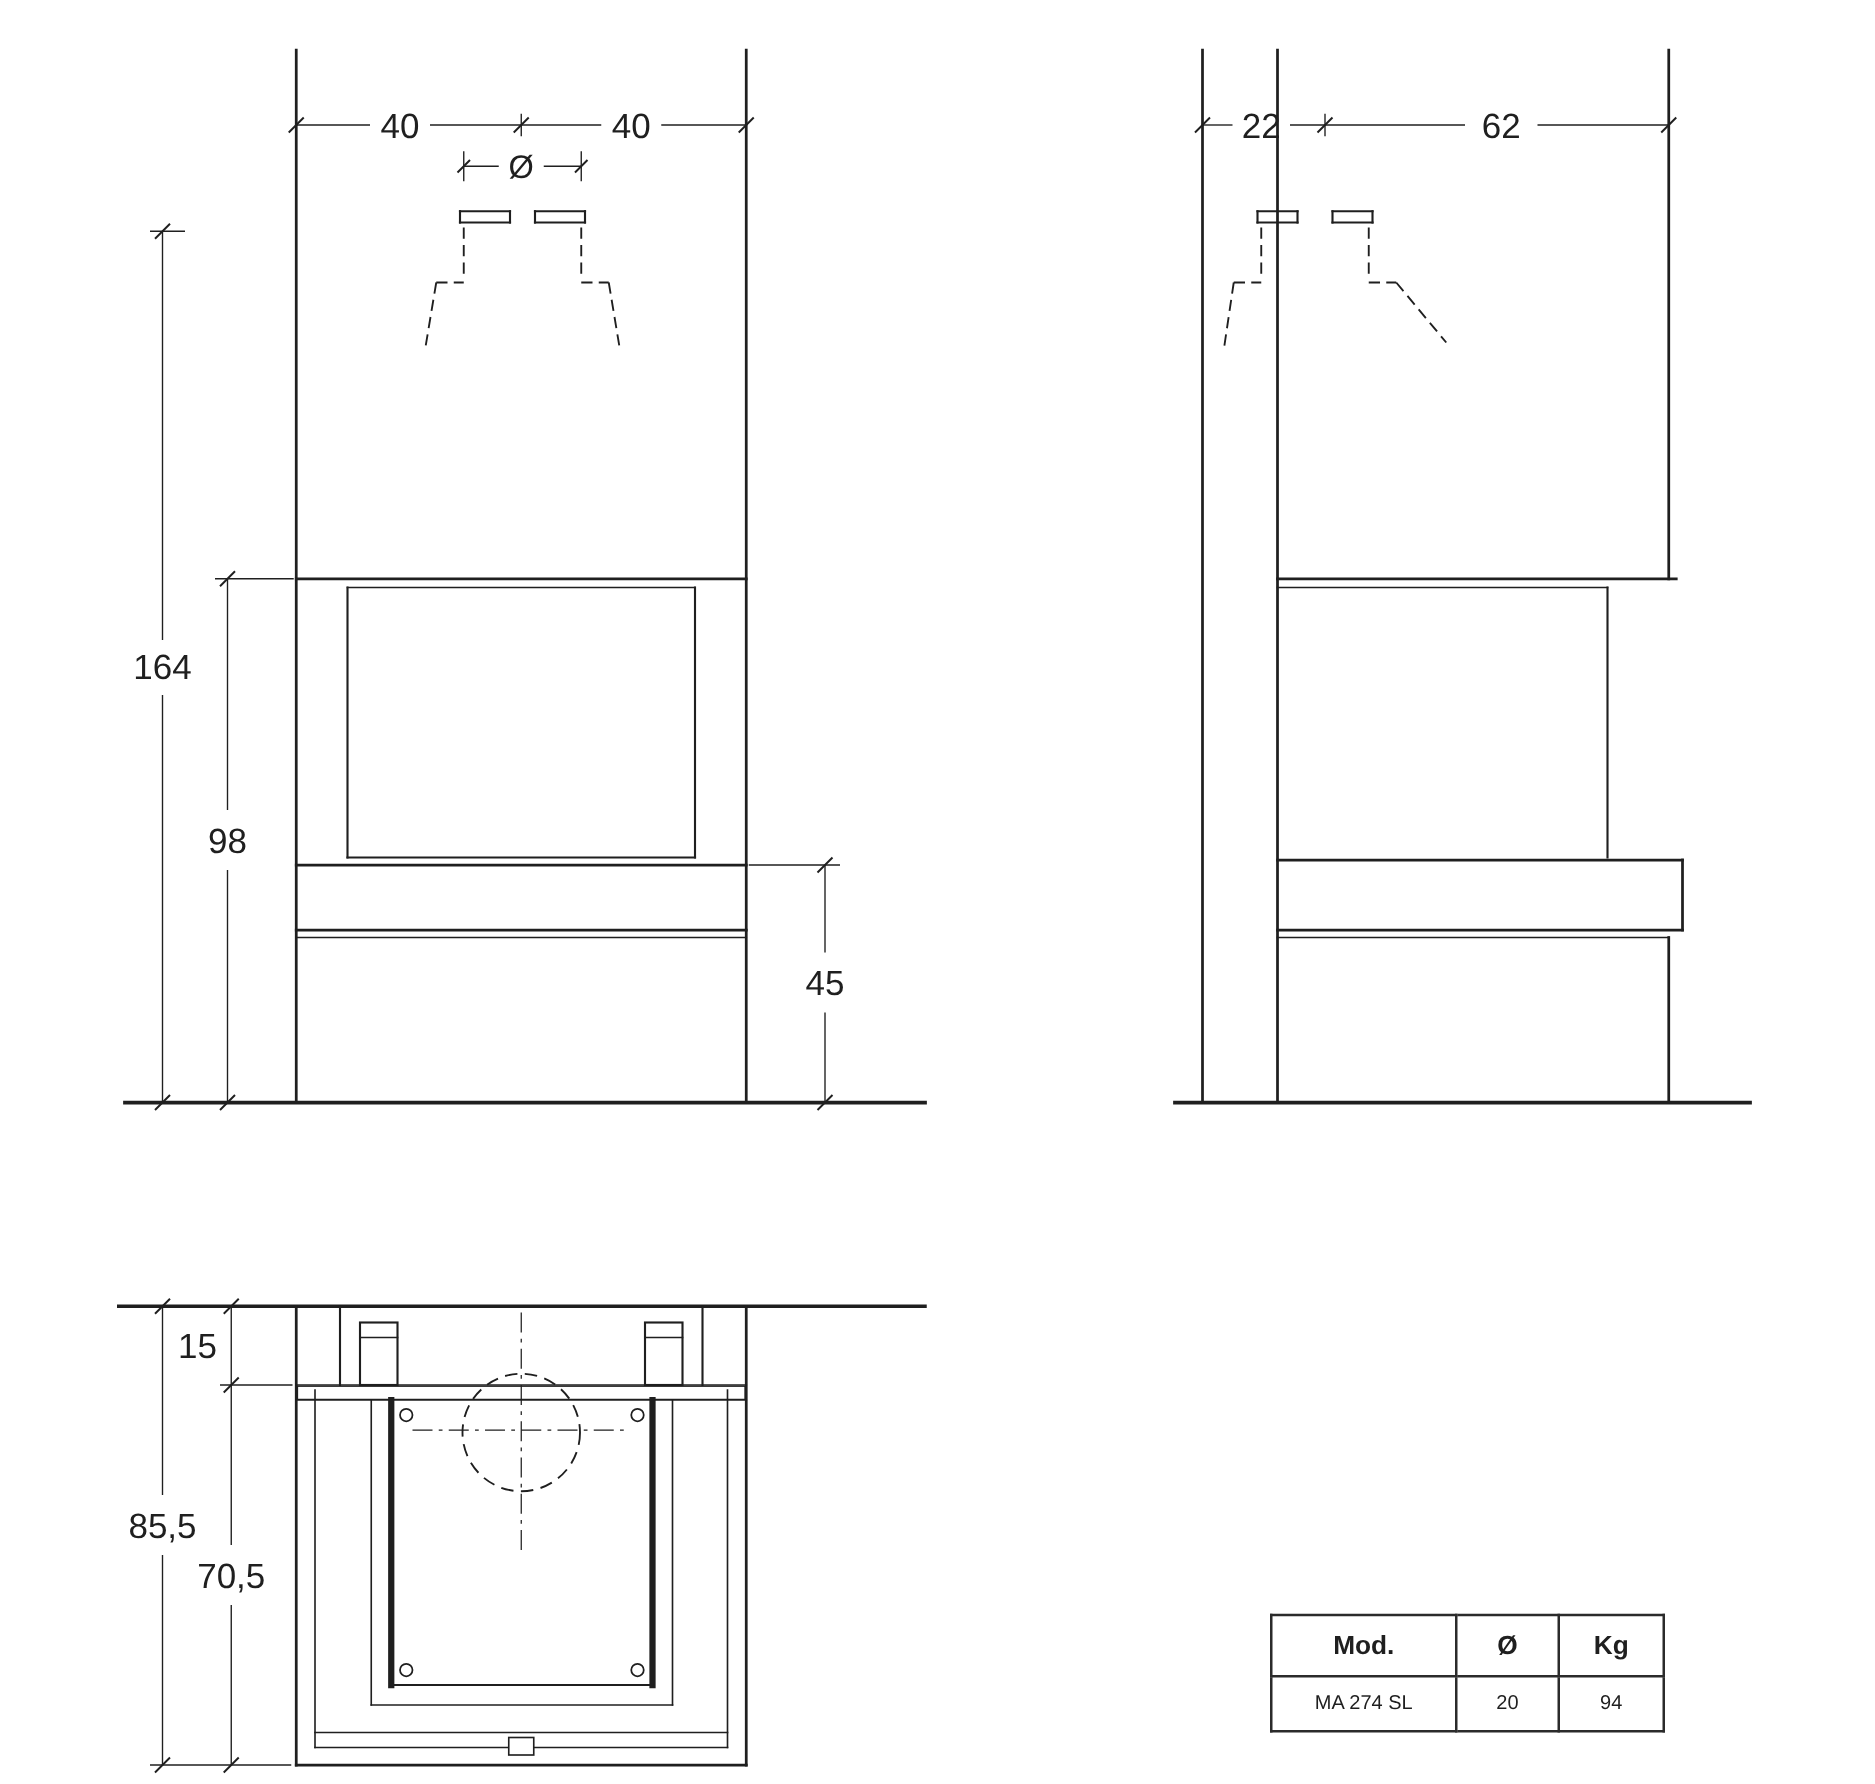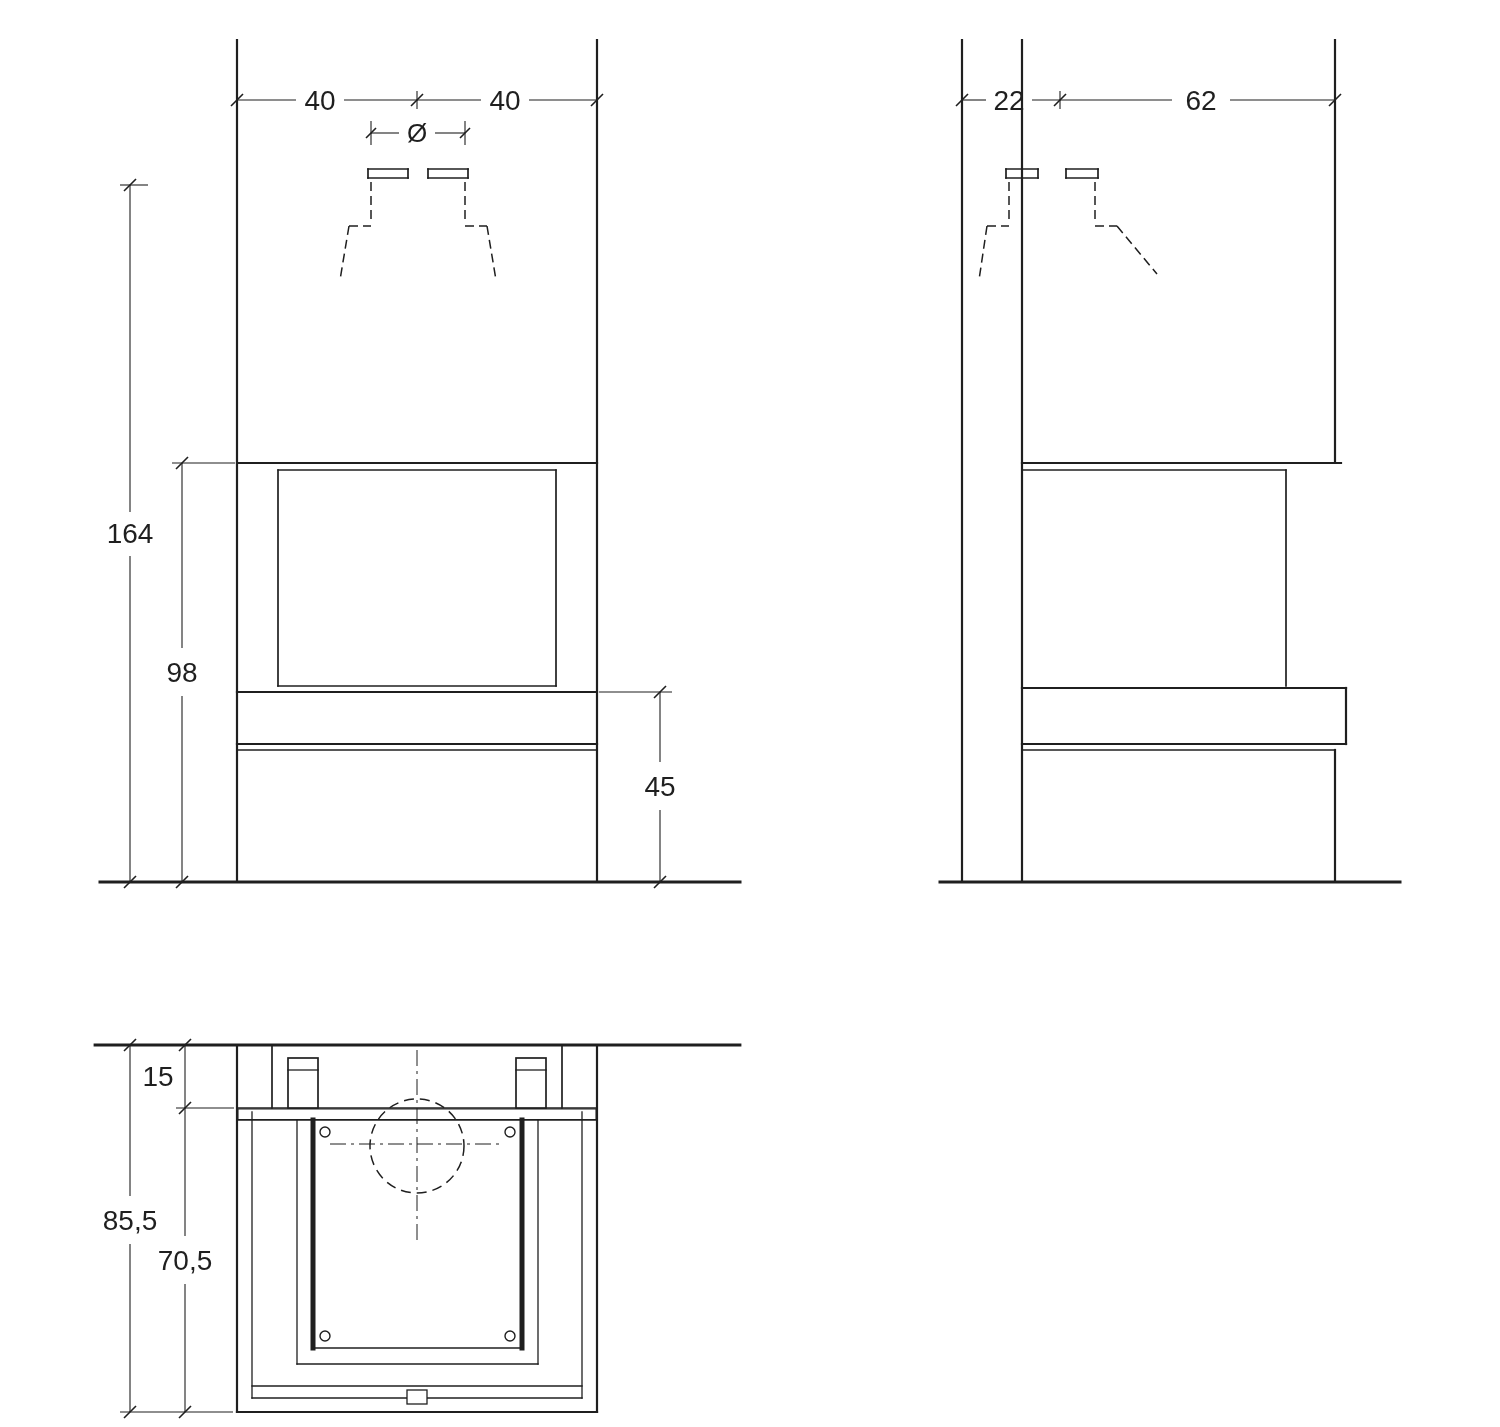--- a/index.html
+++ b/index.html
@@ -241,14 +241,30 @@
       <text class="dimtext" x="130" y="1230">85,5</text>
 
       <line class="dim" x1="185" y1="1108" x2="185" y2="1236"></line>
       <line class="dim" x1="185" y1="1284" x2="185" y2="1412"></line>
       <line class="tick" x1="179" y1="1418" x2="191" y2="1406"></line>
       <text class="dimtext" x="185" y="1270">70,5</text>
     </g>
   </g>
 </svg>
 
+<table class="spec-table">
+  <thead>
+    <tr>
+      <th class="c-mod">Mod.</th>
+      <th class="c-dia">Ø</th>
+      <th class="c-kg">Kg</th>
+    </tr>
+  </thead>
+  <tbody>
+    <tr>
+      <td>MA 274 SL</td>
+      <td>20</td>
+      <td>94</td>
+    </tr>
+  </tbody>
+</table>
 
 </div>
 
 </body></html>

